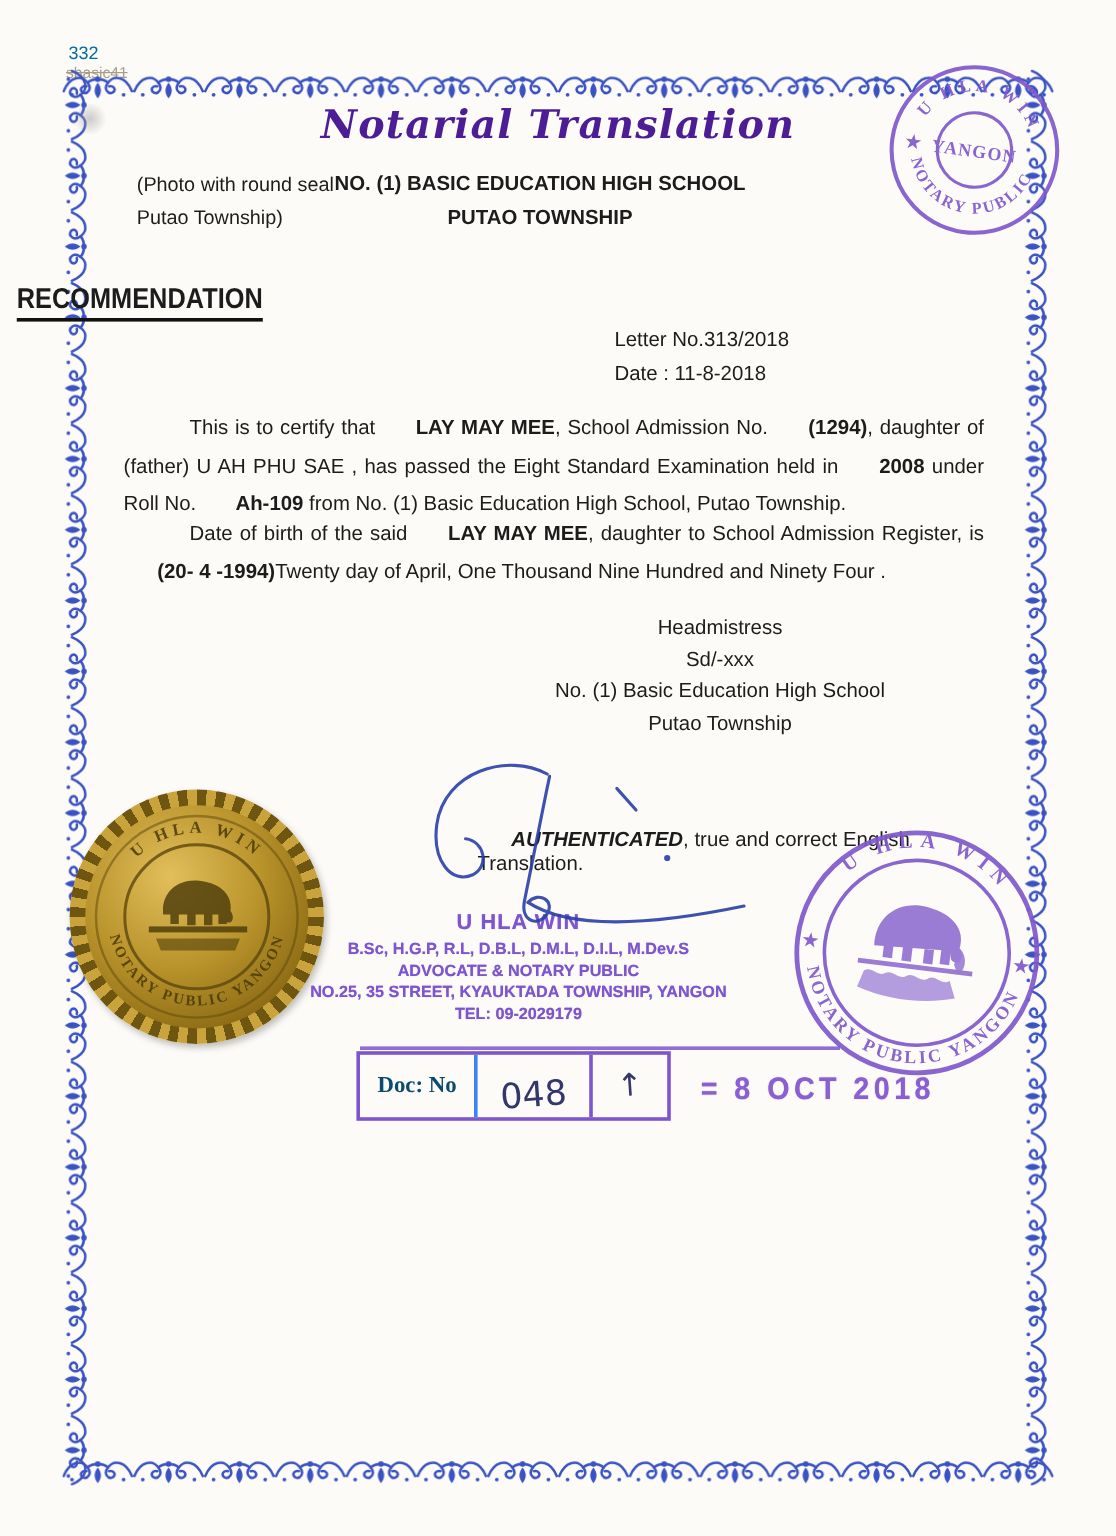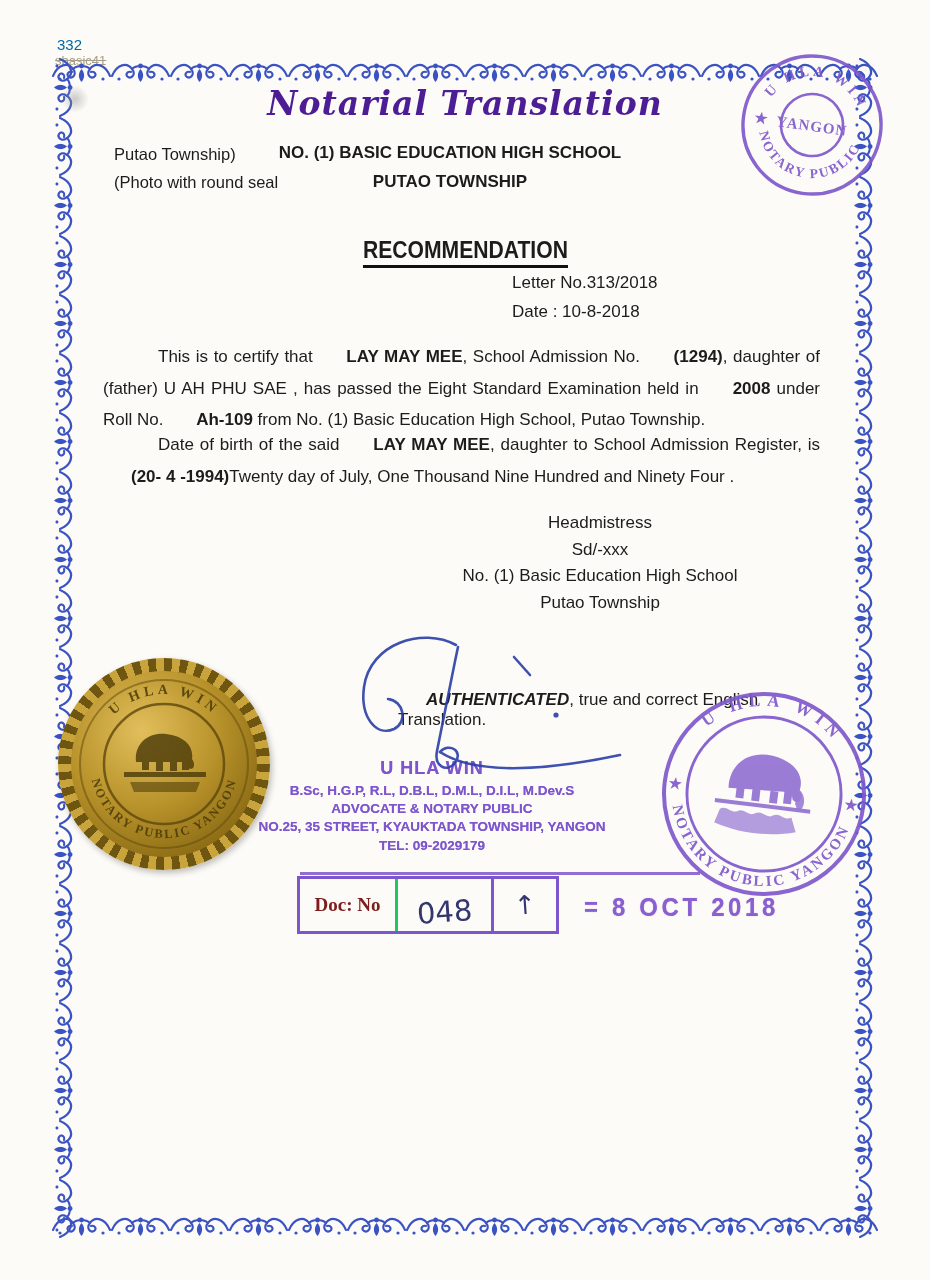--- a/index.html
+++ b/index.html
@@ -21,21 +21,21 @@
   
   .doc-title { left:0; top:84px; width:930px; text-align:center; z-index:10;
     font-family:"DejaVu Serif", serif; font-style:italic; font-weight:bold;
     font-size:33px; letter-spacing:1px; color:#4c1d95; }
   .photo-note { left:114px; top:140px; width:180px; font-size:16.5px;
     line-height:28px; z-index:10; }
   .school-head { left:250px; top:138px; width:400px; text-align:center;
     font-weight:bold; font-size:17px; line-height:29px; z-index:10; }
 
   
-  .rec-heading { left:0; top:236px; width:930px; text-align:center; z-index:10; }
+  .rec-heading { left:0; top:236px; width:930px; text-align:left; z-index:10; }
   .rec-heading span { display:inline-block; transform:scaleX(.88);
     font-weight:800; font-size:24px; letter-spacing:0px;
     border-bottom:3px solid #111; padding-bottom:1px; }
   .letter-meta { right:118px; top:268px; width:300px; text-align:left;
     font-size:17px; line-height:29px; z-index:10; }
 
   
   .para { left:103px; width:717px; font-size:17px; line-height:31.5px;
     text-align:justify; z-index:10; }
   .para1 { top:341px; } .para2 { top:429px; }
@@ -56,24 +56,24 @@
   .notary-name { font-size:18px; letter-spacing:1px; margin-bottom:3px; }
   .notary-line { font-size:13.5px; line-height:18px; }
   .notary-tel  { font-size:13.5px; line-height:18px; display:inline-block; }
   .tel-rule { left:300px; top:872px; width:400px; height:3px;
     background:#7d55cc; opacity:.85; z-index:9; }
 
   
   .doc-box { left:297px; top:876px; width:262px; height:58px;
     border:3px solid #7d55cc; display:flex; z-index:9; box-sizing:border-box;
     background:transparent; }
-  .doc-box .cell-label { width:95px; border-right:3px solid #22c55e;
+  .doc-box .cell-label { width:95px; border-right:3px solid #3b82f6;
     display:flex; align-items:center; justify-content:center;
     font-family:"Liberation Serif", serif; font-weight:bold;
-    font-size:19px; color:#7f1d1d; }
+    font-size:19px; color:#0c4a6e; }
   .doc-box .cell-value { flex:1; border-right:3px solid #7d55cc;
     display:flex; align-items:flex-end; justify-content:center; }
   .doc-box .cell-mark { width:62px; display:flex; align-items:center;
     justify-content:center; }
   .handwriting { font-family:"DejaVu Sans", sans-serif; color:#33376e;
     transform:rotate(-4deg); z-index:12; }
   .hw-value { font-size:29px; padding-bottom:2px; }
   .hw-mark  { font-size:26px; }
 
   .date-stamp { left:584px; top:892px; z-index:9; color:#8a5fd0;
@@ -147,40 +147,40 @@
   <rect width="26" height="1180" fill="url(#ornV)"></rect>
 </svg>
 
 <div class="abs corner-number">332</div>
 <div class="abs corner-note">sbasic41</div>
 <div class="abs smudge"></div>
 
 <div class="abs doc-title">Notarial Translation</div>
 
 <div class="abs photo-note">
+  <div>(Photo with round seal</div>
   <div>Putao Township)</div>
-  <div>(Photo with round seal</div>
 </div>
 
 <div class="abs school-head">
   <div>NO. (1) BASIC EDUCATION HIGH SCHOOL</div>
   <div>PUTAO TOWNSHIP</div>
 </div>
 
 <div class="abs rec-heading">
   <span>RECOMMENDATION</span>
 </div>
 <div class="abs letter-meta">
   <div>Letter No.313/2018</div>
-  <div>Date : 10-8-2018</div>
+  <div>Date : 11-8-2018</div>
 </div>
 
 <div class="abs para para1"><span class="indent"></span><span>This is to certify that </span><span class="b">LAY MAY MEE</span><span>, School Admission No. </span><span class="b">(1294)</span><span>, daughter of (father) U AH PHU SAE , has passed the Eight Standard Examination held in </span><span class="b">2008</span><span> under Roll No. </span><span class="b">Ah-109</span><span> from No. (1) Basic Education High School, Putao Township.</span></div>
 
-<div class="abs para para2"><span class="indent"></span><span>Date of birth of the said </span><span class="b">LAY MAY MEE</span><span>, daughter to School Admission Register, is </span><span class="b">(20- 4 -1994)</span><span>Twenty day of July, One Thousand Nine Hundred and Ninety Four .</span></div>
+<div class="abs para para2"><span class="indent"></span><span>Date of birth of the said </span><span class="b">LAY MAY MEE</span><span>, daughter to School Admission Register, is </span><span class="b">(20- 4 -1994)</span><span>Twenty day of April, One Thousand Nine Hundred and Ninety Four .</span></div>
 
 <div class="abs sig-block">
   <div>Headmistress</div>
   <div>Sd/-xxx</div>
   <div>No. (1) Basic Education High School</div>
   <div>Putao Township</div>
 </div>
 
 <div class="abs auth-line">
   <span class="b">AUTHENTICATED</span><span>, true and correct English Translation.</span>

